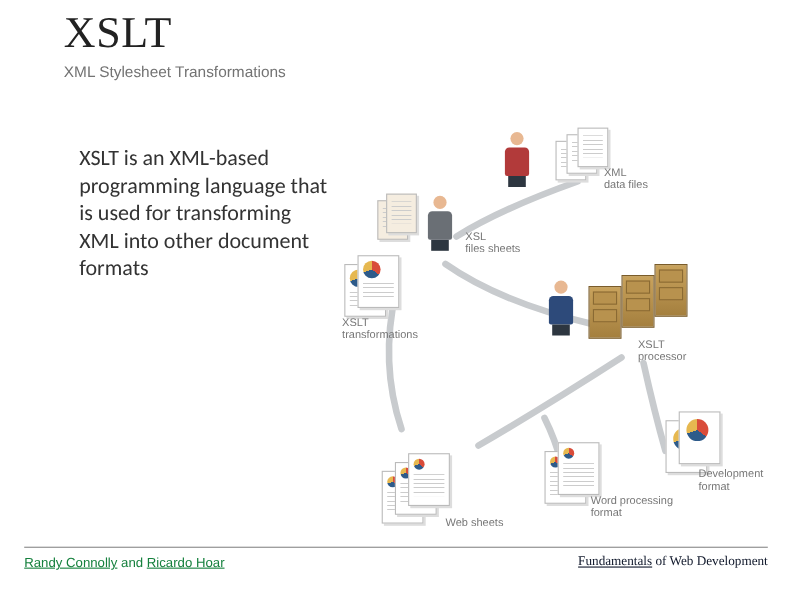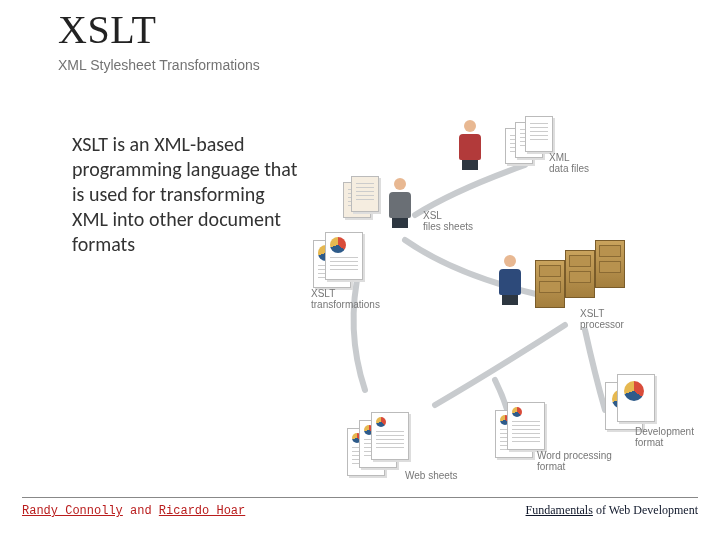--- a/index.html
+++ b/index.html
@@ -49,23 +49,23 @@
     position: absolute;
     left: 22px;
     right: 22px;
     bottom: 32px;
     border-top: 1px solid #888;
   }
   .footer-left {
     position: absolute;
     left: 22px;
     bottom: 12px;
-    font-family: Liberation Mono, monospace;
+    font-family: Liberation Sans, sans-serif;
     font-size: 12px;
-    color: #b91c1c;
+    color: #15803d;
   }
   .footer-right {
     position: absolute;
     right: 22px;
     bottom: 12px;
     font-family: Georgia, "Times New Roman", serif;
     font-size: 12px;
     color: #0f172a;
   }
   .ul { text-decoration: underline; }

